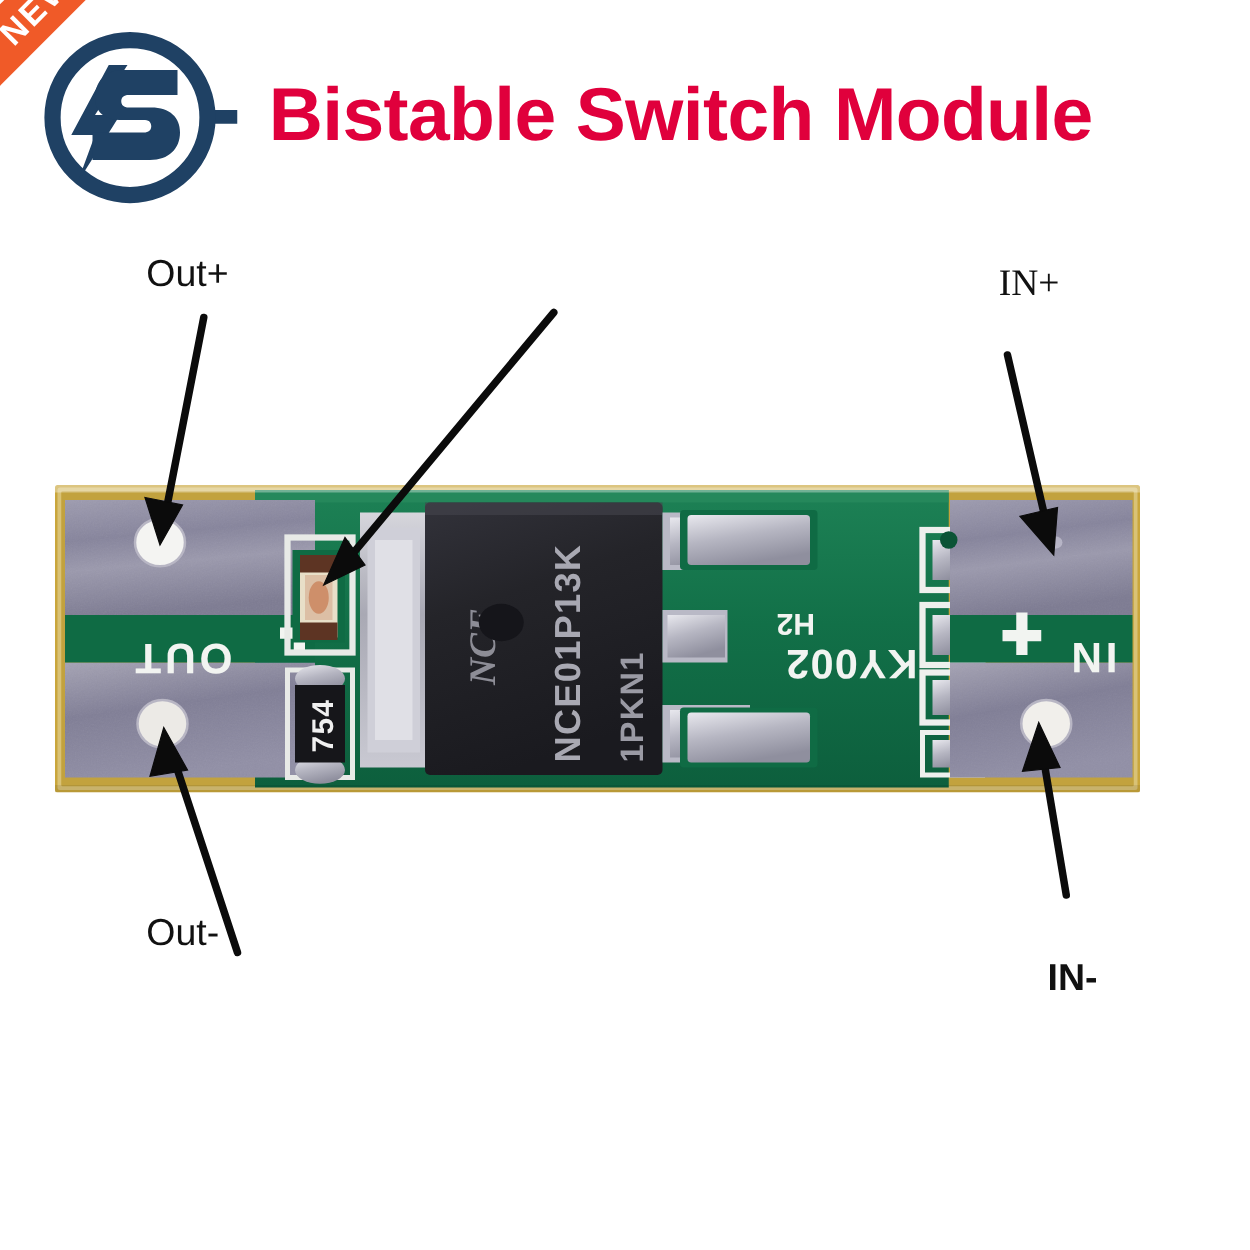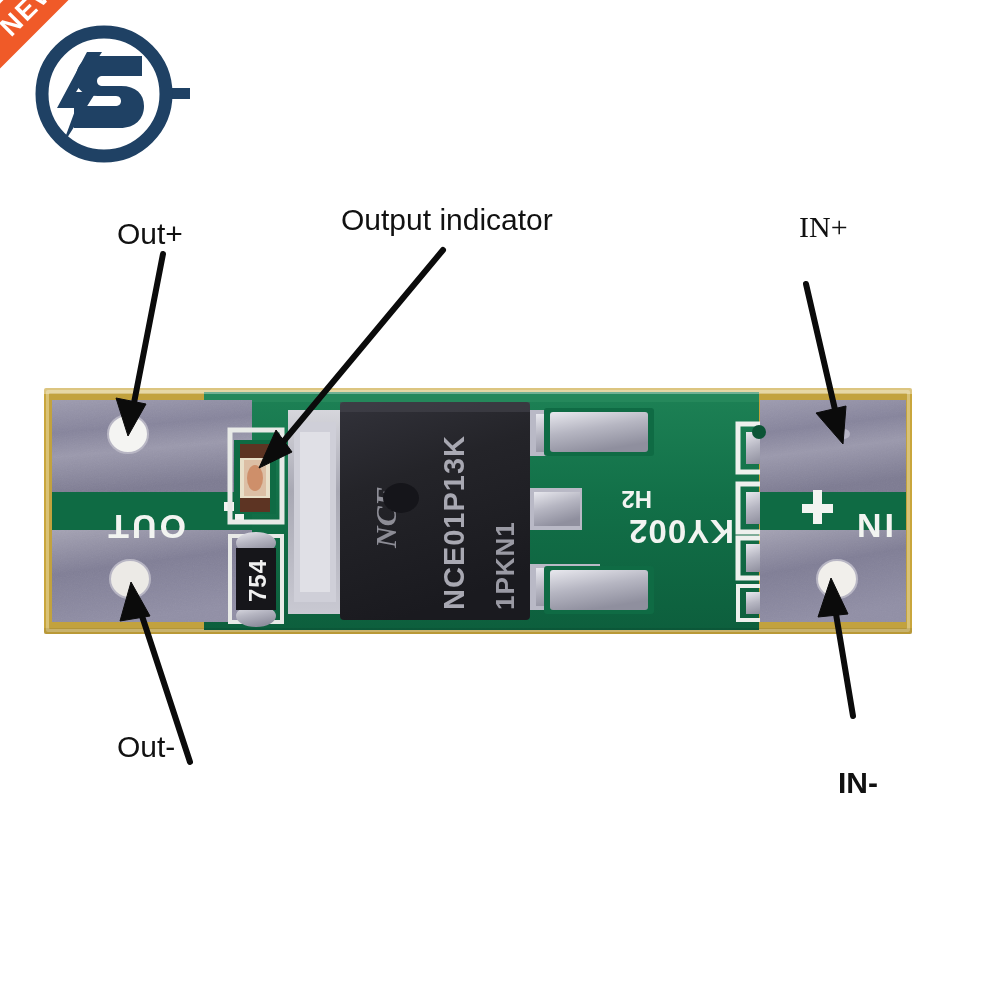--- a/index.html
+++ b/index.html
@@ -81,21 +81,21 @@
   }
 
   
   .callout-label {
     position: absolute;
     color: #111111;
     font-size: 30px;
     font-family: "Liberation Sans", sans-serif;
     white-space: nowrap;
   }
-  #label-out-plus   { left: 117px; top: 203px; margin-top: 14px; }
+  #label-out-plus   { left: 117px; top: 203px; }
   #label-out-minus  { left: 117px; top: 730px; }
   #label-indicator  { left: 341px; top: 203px; }
   #label-in-plus    { left: 799px; top: 210px; font-family: Liberation Serif, serif; }
   #label-in-minus   { left: 838px; top: 766px; font-weight: bold; }
 
   
   #arrows-layer {
     position: absolute;
     left: 0; top: 0;
     width: 1000px; height: 1000px;
@@ -320,20 +320,20 @@
 
       <polygon points="63,28 33,84 52,84 38,122 72,68 52,68 78,28" fill="#1F4164"></polygon>
 
       <path d="M118,32 L74,32 C60,32 52,42 52,54 C52,66 60,72 74,72
                L92,72 C96,72 97,75 97,77 C97,80 95,82 91,82 L50,82 L50,104
                L96,104 C111,104 120,95 120,82 C120,70 112,62 97,62
                L79,62 C75,62 73,60 73,57 C73,54 75,52 79,52 L118,52 Z" fill="#1F4164"></path>
     </svg>
   </div>
 
+  <div id="page-title">Bistable Switch Module</div>
 
   <div class="callout-label" id="label-out-plus">Out+</div>
-  <div class="callout-label" id="label-indicator">Output indicator</div>
   <div class="callout-label" id="label-in-plus">IN+</div>
   <div class="callout-label" id="label-out-minus">Out-</div>
   <div class="callout-label" id="label-in-minus">IN-</div>
 
 </div>
 
 </body></html>

